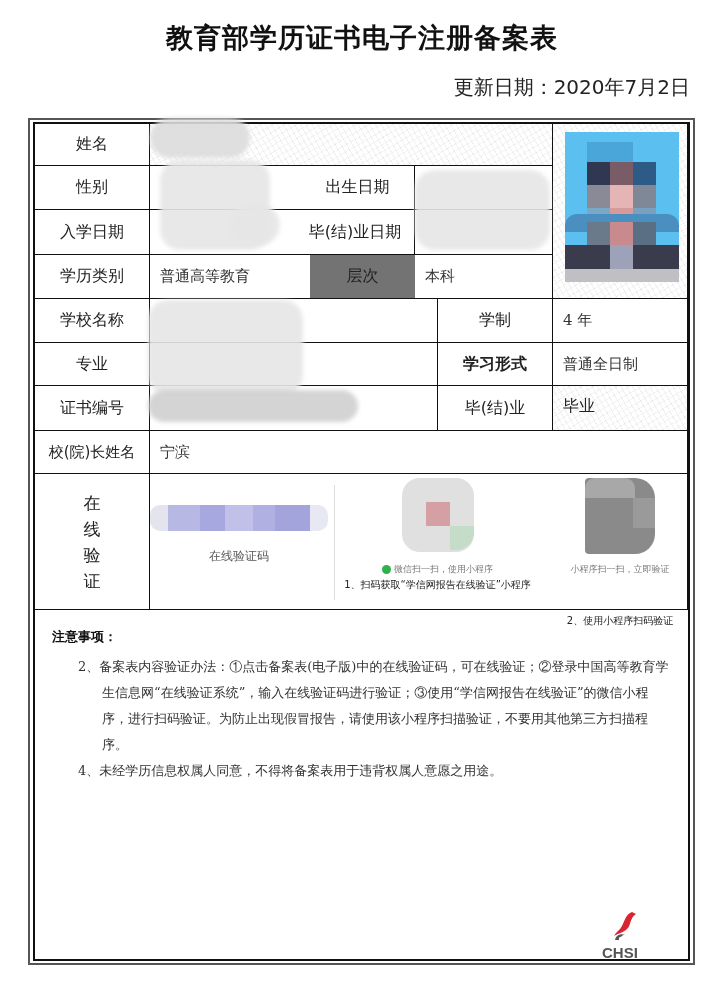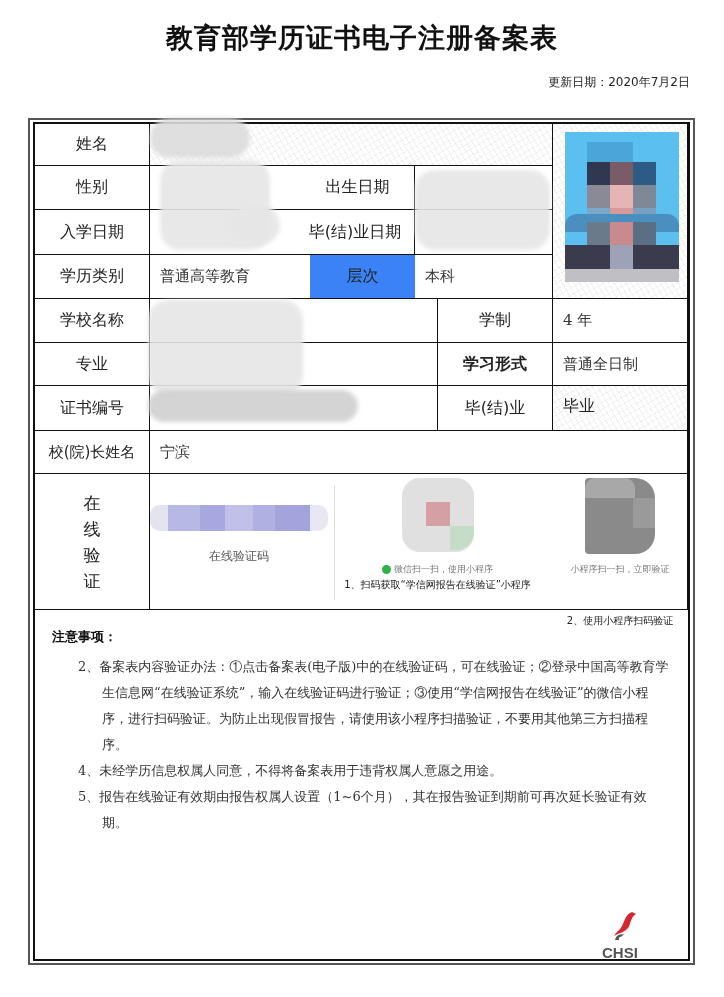--- a/index.html
+++ b/index.html
@@ -1,20 +1,20 @@
 <!DOCTYPE html>
 <html><head>
 <meta charset="utf-8">
 <style>
   * { box-sizing: border-box; margin: 0; padding: 0; }
   html, body { width: 724px; height: 997px; background: #ffffff; overflow: hidden; }
   body { font-family: "DejaVu Sans", "Liberation Sans", sans-serif; color: #111; position: relative; }
 
   .title { position: absolute; top: 20px; left: 0; width: 724px; text-align: center; font-size: 27px; font-weight: bold; letter-spacing: 1px; color: #111; }
-  .update-date { position: absolute; top: 74px; right: 34px; font-size: 12px; color: #222; }
+  .update-date { position: absolute; top: 74px; right: 34px; font-size: 20px; color: #222; }
 
   .frame-outer { position: absolute; left: 28px; top: 118px; width: 667px; height: 847px; border: 2px solid #555; }
   .frame-inner { position: absolute; left: 33px; top: 122px; width: 657px; height: 839px; border: 2px solid #111; }
 
   
   .cell { position: absolute; border-right: 1px solid #111; border-bottom: 1px solid #111; display: flex; align-items: center; font-size: 16px; color: #222; }
   .lbl { justify-content: center; }
   .val { justify-content: flex-start; padding-left: 10px; font-family: "DejaVu Serif", "Liberation Serif", serif; font-size: 15px; color: #333; }
   .guilloche { background:
       repeating-linear-gradient(60deg, rgba(180,180,180,0.18) 0 1px, transparent 1px 5px),
@@ -58,21 +58,21 @@
   <div class="cell lbl" style="left:300px;top:166px;width:115px;height:44px;border-right:none;">出生日期</div>
   <div class="cell val" style="left:415px;top:166px;width:138px;height:44px;"></div>
 
   <div class="cell lbl" style="left:35px;top:210px;width:115px;height:45px;">入学日期</div>
   <div class="cell val" style="left:150px;top:210px;width:265px;height:45px;"></div>
   <div class="cell lbl" style="left:295px;top:210px;width:120px;height:45px;border-right:none;">毕(结)业日期</div>
   <div class="cell val" style="left:415px;top:210px;width:138px;height:45px;"></div>
 
   <div class="cell lbl" style="left:35px;top:255px;width:115px;height:44px;">学历类别</div>
   <div class="cell val" style="left:150px;top:255px;width:265px;height:44px;">普通高等教育</div>
-  <div class="cell lbl" style="left:310px;top:255px;width:105px;height:44px;border-right:none;background:#3b82f6;">层次</div>
+  <div class="cell lbl" style="left:310px;top:255px;width:105px;height:44px;border-right:none;background:#737373;">层次</div>
   <div class="cell val" style="left:415px;top:255px;width:138px;height:44px;">本科</div>
 
   <div class="cell guilloche" style="left:553px;top:124px;width:135px;height:175px;"></div>
 
   <div class="cell lbl" style="left:35px;top:299px;width:115px;height:44px;">学校名称</div>
   <div class="cell val" style="left:150px;top:299px;width:288px;height:44px;"></div>
   <div class="cell lbl" style="left:438px;top:299px;width:115px;height:44px;">学制</div>
   <div class="cell val" style="left:553px;top:299px;width:135px;height:44px;">4 年</div>
 
   <div class="cell lbl" style="left:35px;top:343px;width:115px;height:43px;">专业</div>
@@ -141,21 +141,20 @@
   <div class="px" style="left:0;top:0;width:50px;height:20px;background:#a8a8a8;border-radius:10px 10px 0 0;"></div>
   <div class="px" style="left:48px;top:20px;width:22px;height:30px;background:#9a9a9a;"></div>
 </div>
 <div class="qr-block small" style="left:560px;top:563px;width:120px;">小程序扫一扫，立即验证</div>
 <div class="qr-block cap" style="left:560px;top:582px;width:120px;margin-top:32px;">2、使用小程序扫码验证</div>
 
 <div class="notes">
   <div class="notes-title">注意事项：</div>
   <div class="note">2、备案表内容验证办法：①点击备案表(电子版)中的在线验证码，可在线验证；②登录中国高等教育学生信息网“在线验证系统”，输入在线验证码进行验证；③使用“学信网报告在线验证”的微信小程序，进行扫码验证。为防止出现假冒报告，请使用该小程序扫描验证，不要用其他第三方扫描程序。</div>
   <div class="note">4、未经学历信息权属人同意，不得将备案表用于违背权属人意愿之用途。</div>
-  <div class="note">5、报告在线验证有效期由报告权属人设置（1~6个月），其在报告验证到期前可再次延长验证有效期。</div>
 </div>
 
 <div class="logo">
   <svg width="26" height="34" viewBox="0 0 26 34">
     <path d="M20 2 C14 4 13 10 10 16 C8 20 4 22 2 26 C7 23 13 22 16 18 C19 14 18 8 24 4 Z" fill="#d62630"></path>
     <path d="M3 30 C4 25 9 23 13 25 C10 25 8 27 9 30 Z" fill="#555"></path>
     <circle cx="9" cy="29" r="2.2" fill="#fff"></circle>
   </svg>
   <span class="logo-text">CHSI</span>
 </div>

